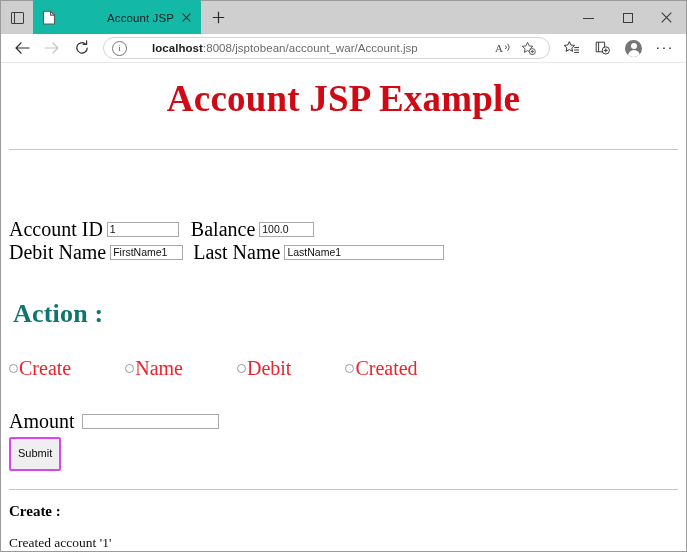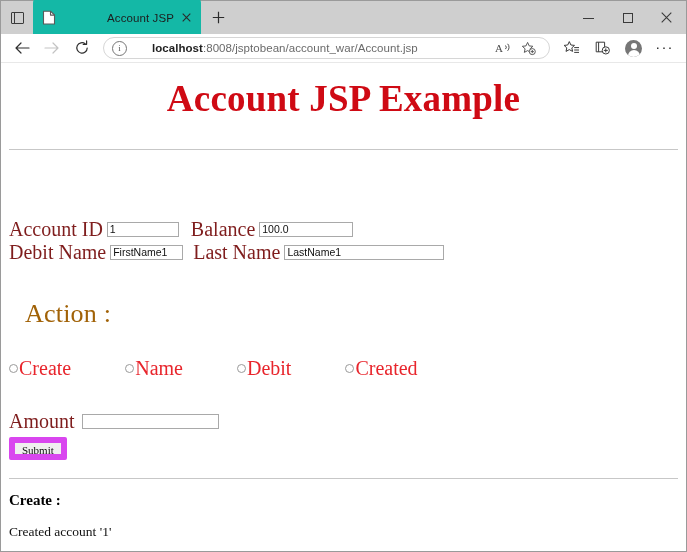--- a/index.html
+++ b/index.html
@@ -297,51 +297,51 @@
   }
   .field-row {
     display: flex;
     align-items: center;
     white-space: nowrap;
   }
   .field-row.row2 {
     margin-top: 1px;
   }
   .flabel {
-    color: #7f1d1d;
+    color: #000000;
     font-family: "Liberation Serif", serif;
     font-size: 20px;
   }
   input.txt {
     font-family: "Liberation Sans", sans-serif;
     font-size: 10.5px;
     color: #0f0f0f;
     border: 1px solid #a9a9a9;
     background: #ffffff;
     height: 15px;
     padding: 0 2px;
     box-sizing: border-box;
     outline: none;
     margin: 0 0 0 4px;
     vertical-align: middle;
   }
   input.txt.w-id      { width: 72px; }
-  input.txt.w-bal     { width: 94px; }
+  input.txt.w-bal     { width: 55px; }
   input.txt.w-first   { width: 73px; }
   input.txt.w-last    { width: 160px; }
   input.txt.w-amount  { width: 137px; margin-left: 7px; }
   .gap-id { width: 12px; }
   .gap-first { width: 10px; }
 
   .action-heading {
-    color: #a16207;
-    font-family: "Liberation Serif", serif;
-    font-weight: normal;
+    color: #0f766e;
+    font-family: "Liberation Serif", serif;
+    font-weight: bold;
     font-size: 26px;
-    margin: 36px 0 0 16px;
+    margin: 36px 0 0 4px;
     letter-spacing: 0.2px;
   }
   .radios {
     margin-top: 28px;
     display: flex;
     align-items: center;
     color: #e8252c;
     font-family: "Liberation Serif", serif;
     font-size: 20px;
     white-space: nowrap;
@@ -364,28 +364,28 @@
   }
   .amount-row {
     display: flex;
     align-items: center;
     margin-top: 30px;
   }
   .submit-row {
     margin-top: 4px;
   }
   button.submit {
-    font-family: Liberation Serif, serif;
+    font-family: Liberation Sans, sans-serif;
     font-size: 11px;
     color: #0b0b0b;
     background: #efefef;
-    border: 6px solid #d946ef;
+    border: 2px solid #d946ef;
     border-radius: 2px;
     padding: 1px 7px 2px 7px;
-    height: 23px;
+    height: 34px;
     line-height: 13px;
     cursor: default;
   }
   .rule-wrap {
     margin-top: 18px;
   }
   .status-heading {
     color: #000000;
     font-family: "Liberation Serif", serif;
     font-weight: bold;

